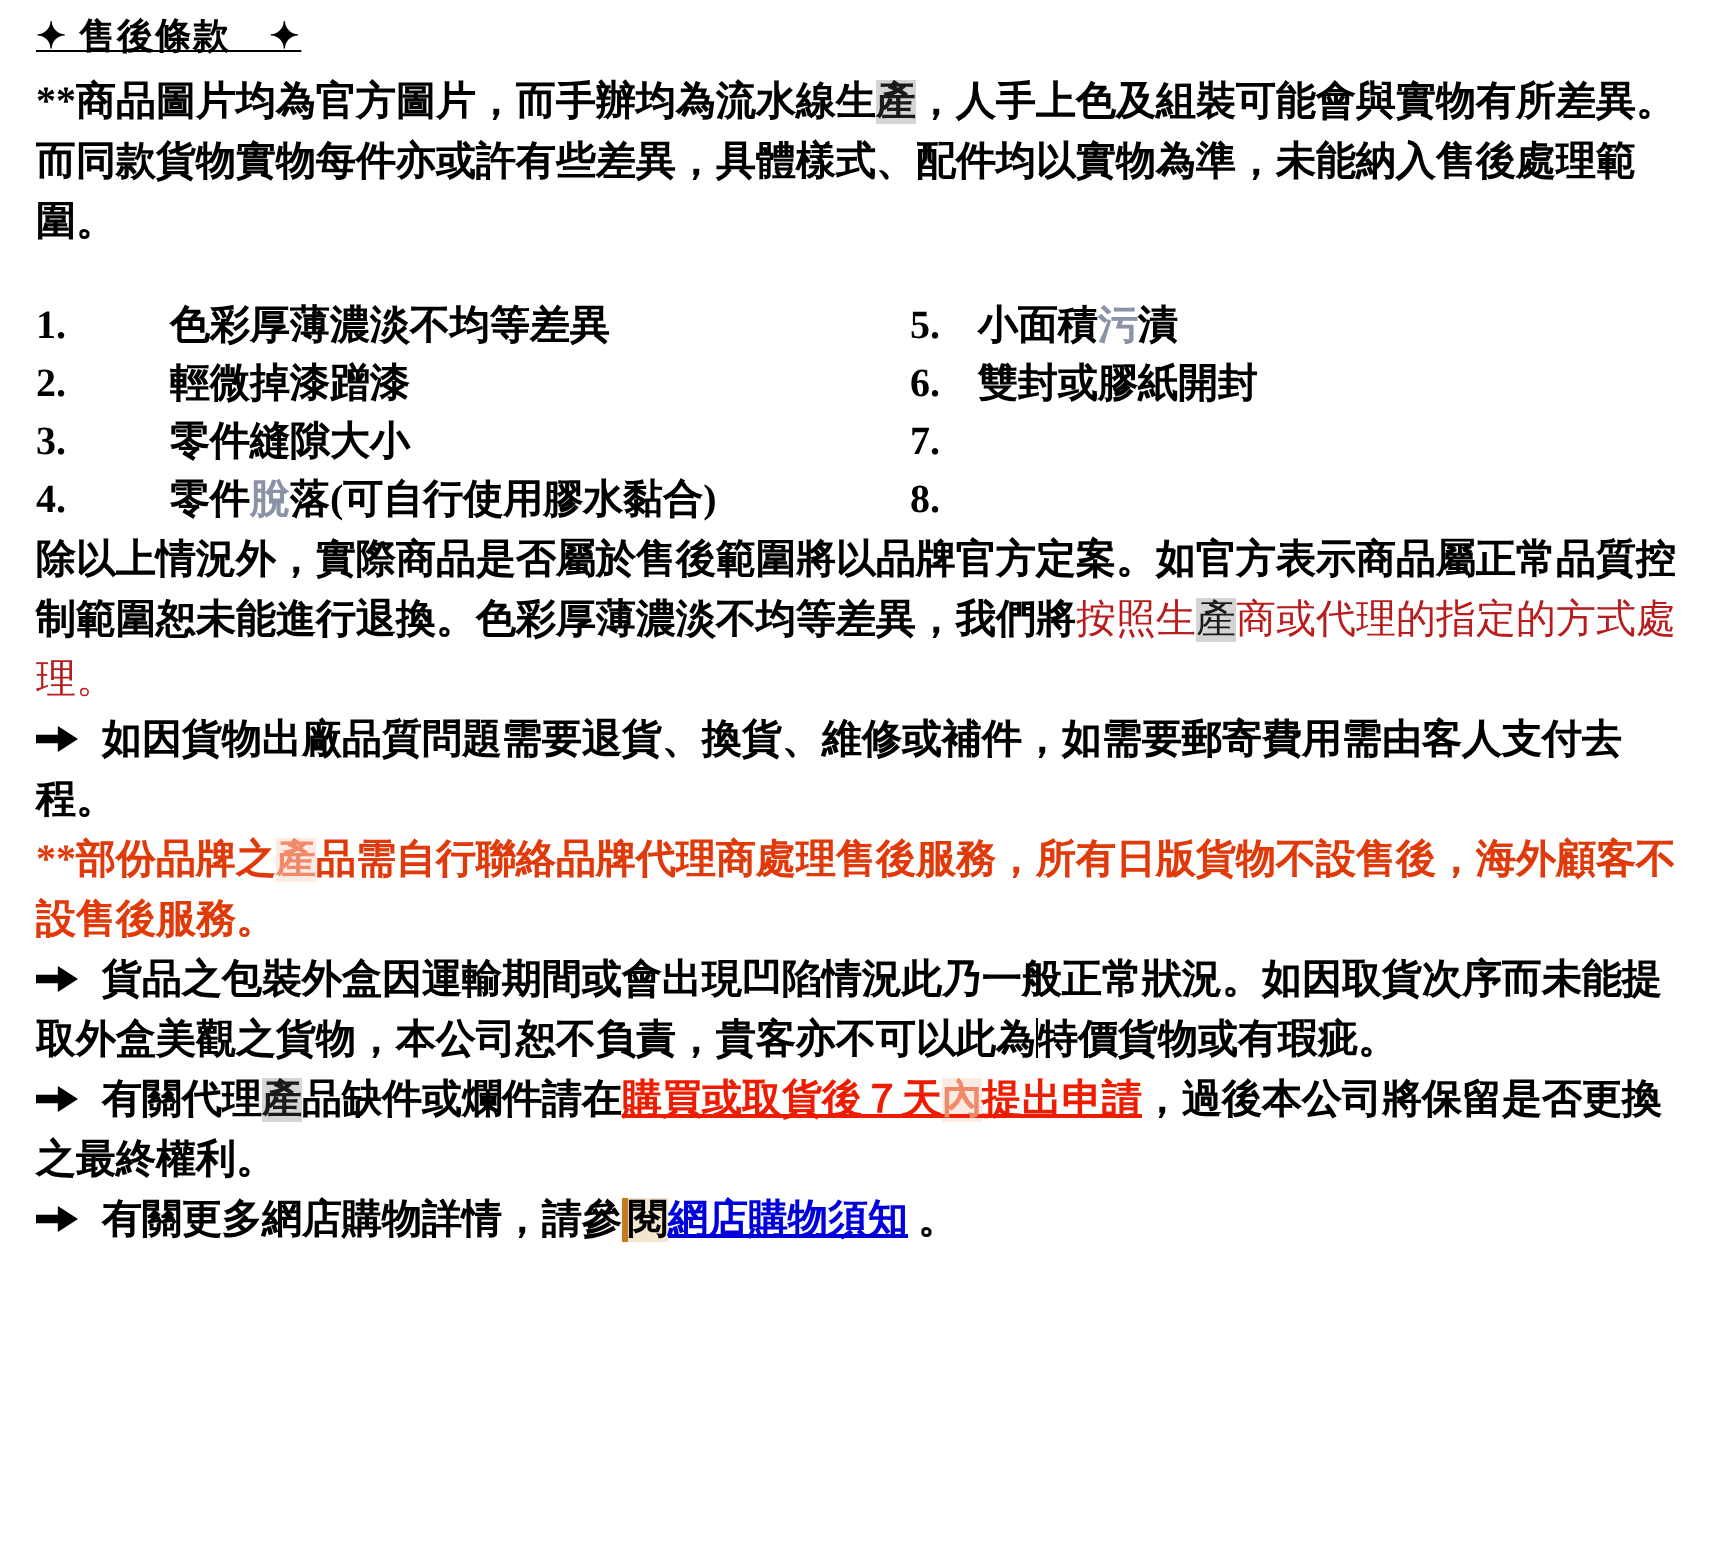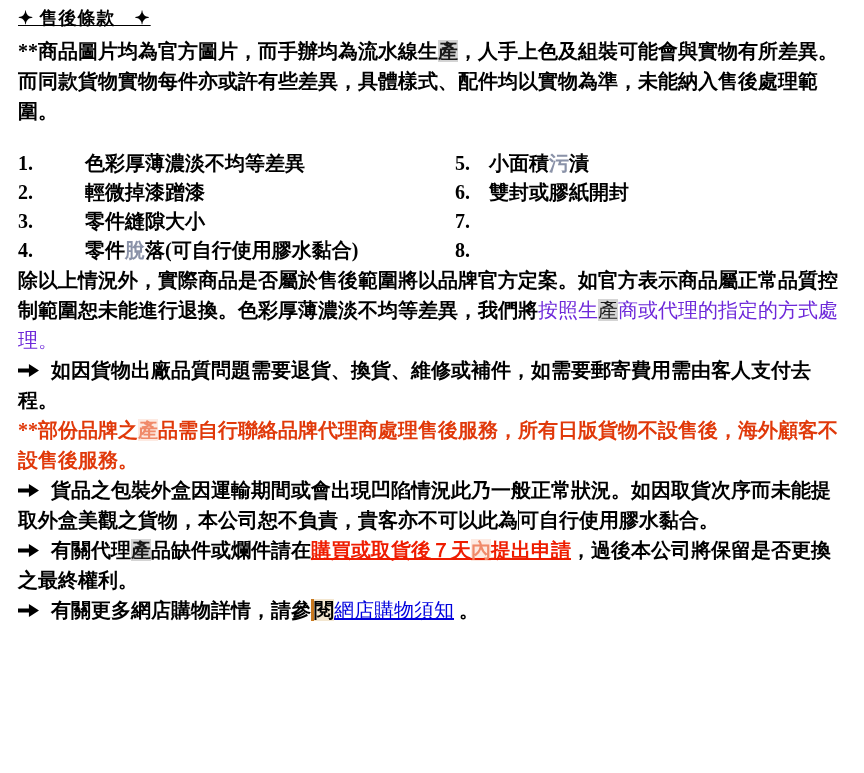--- a/index.html
+++ b/index.html
@@ -31,26 +31,26 @@
   .mt-a { margin-top: 25px; }
   .mt-b { margin-top: 18px; }
   .mt-c { margin-top: 27px; }
   .mt-final { margin-top: 28px; }
   .hl {
     color: #ff0000; background: #ffff00;
     text-decoration: underline; text-decoration-color: #ff0000;
   }
   .red { color: #e0390a; }
   .redline { color: #ee1c00; text-decoration: underline; margin-top: 32px; }
-  .light { font-weight: normal; color: #6d28d9; }
+  .light { font-weight: normal; color: #b91c1c; }
   .fb-gray { background: #d4d4d4; color: #1a1a1a; }
   .fb-light { color: #8a92a8; }
   .fb-red { color: #f08a6a; background: #fdeae2; }
   .fb-orange { border-left: 3px solid #c8781e; background: #f3e6cf; }
-  .link { color: #0000dd; text-decoration: underline; font-weight: normal; cursor: pointer; }
+  .link { color: #0000dd; text-decoration: underline; font-weight: bold; cursor: pointer; }
   .caret {
     display: inline-block; width: 1px; height: 20px;
     background: #000; vertical-align: -3px;
   }
 </style>
 </head>
 <body>
 
 <div class="doc">
 
@@ -99,19 +99,19 @@
         </div>
     </div>
   </div>
 
   <p class="para mt-p2"><span>除以上情況外，實際商品是否屬於售後範圍將以品牌官方定案。如官方表示商品屬正常品質控制範圍恕未能進行退換。色彩厚薄濃淡不均等差異，我們將</span><span class="light">按照生</span><span class="light fb-gray">產</span><span class="light">商或代理的指定的方式處理。</span></p>
 
   <p class="para mt-a"><span class="arrow"></span><span>如因貨物出廠品質問題需要退貨、換貨、維修或補件，如需要郵寄費用需由客人支付去程。</span></p>
 
   <p class="para red mt-red"><span>**部份品牌之</span><span class="fb-red">產</span><span>品需自行聯絡品牌代理商處理售後服務，所有日版貨物不設售後，海外顧客不設售後服務。</span></p>
 
-  <p class="para mt-b"><span class="arrow"></span><span>貨品之包裝外盒因運輸期間或會出現凹陷情況此乃一般正常狀況。如因取貨次序而未能提取外盒美觀之貨物，本公司恕不負責，貴客亦不可以此為</span><span class="caret"></span><span>可自行使用膠水黏合。</span></p>
+  <p class="para mt-b"><span class="arrow"></span><span>貨品之包裝外盒因運輸期間或會出現凹陷情況此乃一般正常狀況。如因取貨次序而未能提取外盒美觀之貨物，本公司恕不負責，貴客亦不可以此為</span><span class="caret"></span><span>特價貨物或有瑕疵。</span></p>
 
   <p class="para mt-c"><span class="arrow"></span><span>有關代理</span><span class="fb-gray">產</span><span>品缺件或爛件請在</span><span class="redline"><span>購買或取貨後７天</span><span class="fb-red">內</span><span>提出申請</span></span><span>，過後本公司將保留是否更換之最終權利。</span></p>
 
   <p class="para mt-final"><span class="arrow"></span><span>有關更多網店購物詳情，請參</span><span class="fb-orange">閱</span><span class="link">網店購物須知</span><span> 。</span></p>
 
 </div>
 
 </body></html>

